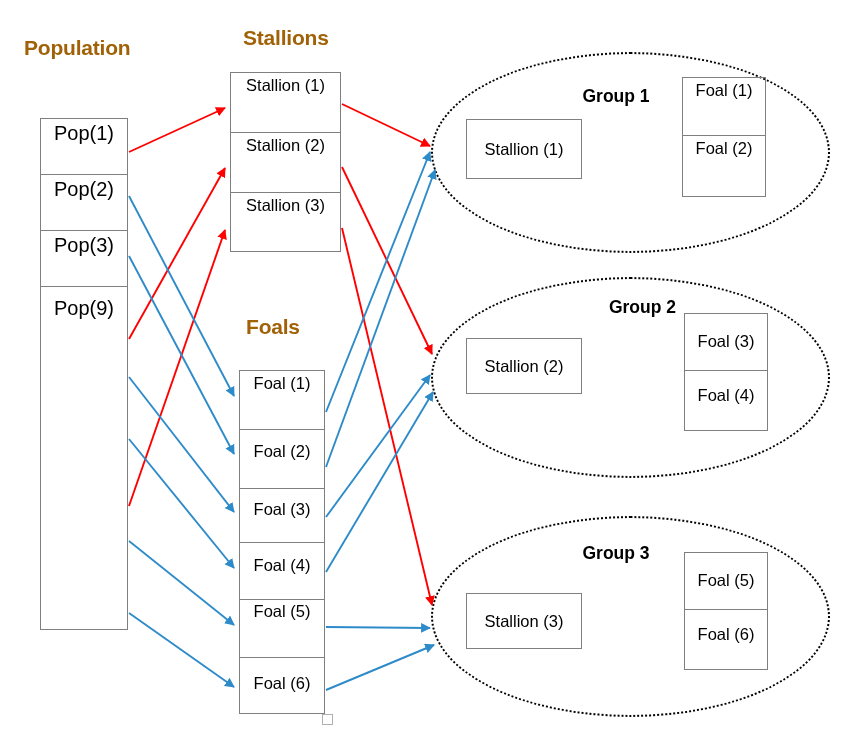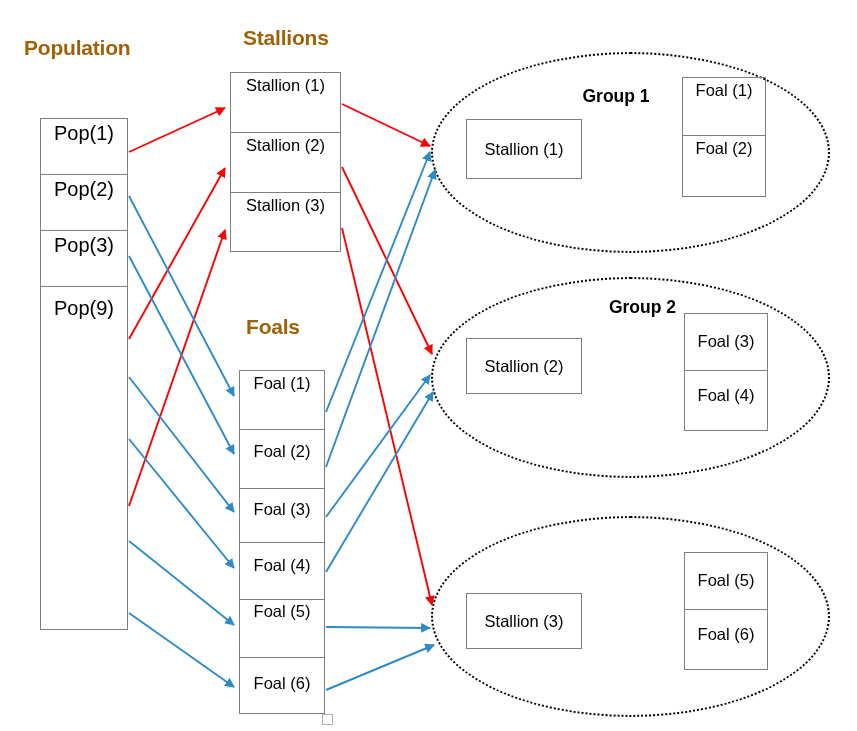--- a/index.html
+++ b/index.html
@@ -230,20 +230,21 @@
   <div class="group-foal-stack" id="group-2-foals">
     <div class="group-foal-cell" style="height:57px">
       <span class="group-foal-label" style="top:18px">Foal (3)</span>
     </div>
     <div class="group-foal-cell" style="height:57px">
       <span class="group-foal-label" style="top:15px">Foal (4)</span>
     </div>
   </div>
 
   <div class="group-ellipse" id="group-3"></div>
+  <div class="group-title" id="group-3-title">Group 3</div>
   <div class="group-stallion-box" id="group-3-stallion">Stallion (3)</div>
   <div class="group-foal-stack" id="group-3-foals">
     <div class="group-foal-cell" style="height:57px">
       <span class="group-foal-label" style="top:18px">Foal (5)</span>
     </div>
     <div class="group-foal-cell" style="height:57px">
       <span class="group-foal-label" style="top:15px">Foal (6)</span>
     </div>
   </div>
 

